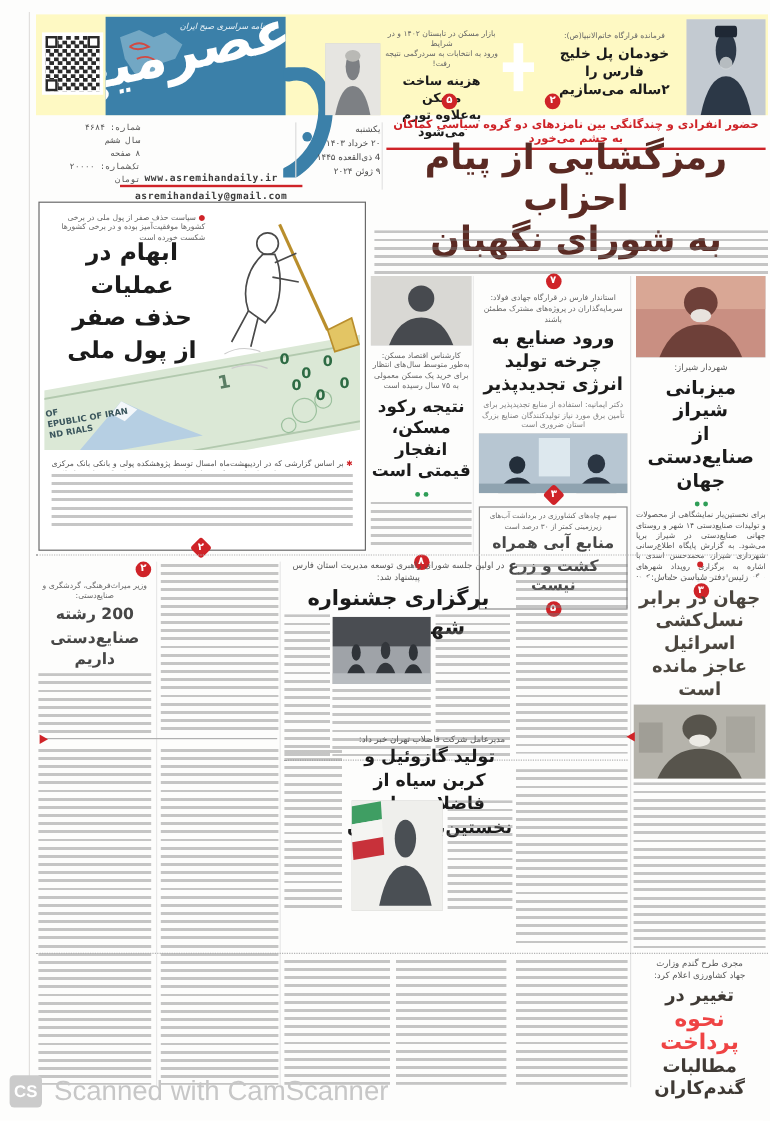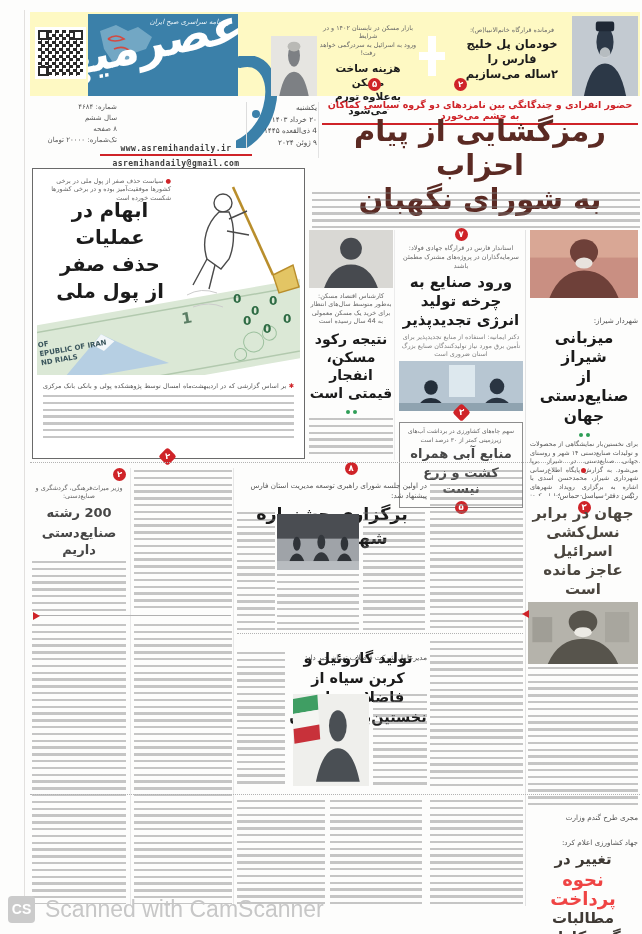--- a/index.html
+++ b/index.html
@@ -7,39 +7,39 @@
         font-family:"DejaVu Sans",sans-serif;}
   .abs{position:absolute;}
   .fa{direction:rtl;}
   .c{text-align:center;}
   .r{text-align:right;}
   .col{display:flex;flex-direction:column;}
   
   .tx{background:repeating-linear-gradient(180deg,#787878 0,#787878 2.4px,transparent 2.4px,transparent 6.8px);opacity:.42;}
   
   .kk{font-size:6.4px;line-height:8.4px;color:#666;direction:rtl;text-align:center;}
-  .kk7{font-size:7.2px;line-height:9.6px;color:#555;direction:rtl;margin-top:15px;}
+  .kk7{font-size:7.2px;line-height:9.6px;color:#555;direction:rtl;text-align:center;}
   .hl{font-weight:bold;direction:rtl;text-align:center;color:#1b1b1b;}
   .hgray{color:#474747;}
   
   .pg{width:13px;height:13px;border-radius:50%;background:#cf2328;color:#fff;font-size:8.5px;
       line-height:13px;text-align:center;font-weight:bold;flex:none;}
   .dia{border-radius:2.5px;transform:rotate(45deg);}
   .dia span{display:block;transform:rotate(-45deg);}
   .gdots{text-align:center;line-height:6px;}
   .gdots i{display:inline-block;width:4px;height:4px;border-radius:50%;background:#2f9e57;margin:0 1.5px;}
   .rdot{width:5px;height:5px;border-radius:50%;background:#cf2328;margin:0 auto;}
   .vline{background:#e3e3e3;width:1px;}
   .hdot{border-top:1px dotted #b3b3b3;height:0;}
   .photo{overflow:hidden;background:#d8d8d5;}
   .photo svg{display:block;width:100%;height:100%;}
   .strip{background:#fef9c3;}
   .url-line{font-size:8px;font-weight:bold;letter-spacing:.06em;color:#3c3c3c;text-align:center;
             border-bottom:2px solid #cf2328;padding-bottom:1px;margin-bottom:3px;font-family:"DejaVu Sans Mono","DejaVu Sans",monospace;}
-  .info-line{font-size:7px;line-height:11px;color:#555;}
+  .info-line{font-size:7px;line-height:11px;color:#555;font-family:Liberation Mono, monospace;}
   .date-line{font-size:7.3px;line-height:11.5px;color:#4a4a4a;}
   .qr{background:#fff;padding:3px;}
   .qr .q{width:100%;height:100%;background:repeating-conic-gradient(#2a2a2a 0% 25%,#fff 0% 50%) 0 0/7px 7px;position:relative;}
   .qr .m{position:absolute;width:10px;height:10px;border:2px solid #2a2a2a;background:#fff;box-sizing:border-box;}
   .masthead{background:#3b80a9;overflow:hidden;}
   .logo-cal{position:absolute;right:-6px;top:10px;color:#ffffff;font-weight:bold;font-size:46px;
             line-height:46px;transform:rotate(-12deg) skewX(-6deg);white-space:nowrap;direction:rtl;}
   .tagline{position:absolute;top:4px;right:8px;color:#eaf3f8;font-size:6.8px;font-style:italic;direction:rtl;}
   .plus{position:absolute;}
   .plus:before,.plus:after{content:"";position:absolute;background:#ffffff;}
@@ -96,21 +96,21 @@
     <div class="abs photo" style="left:241px;top:24px;width:46px;height:60px">
       <svg viewBox="0 0 100 74" preserveAspectRatio="none">
         <rect width="100" height="74" fill="#e6e5e1"></rect>
         <use href="#psn" fill="#7d8084"></use>
         <ellipse cx="50" cy="13" rx="14" ry="6" fill="#b9b9b5"></ellipse>
       </svg>
     </div>
 
     <div class="abs col" style="left:288px;top:12px;width:100px">
       <div class="kk">بازار مسکن در تابستان ۱۴۰۲ و در شرایط</div>
-      <div class="kk">ورود به اسرائیل به سردرگمی خواهد رفت!</div>
+      <div class="kk">ورود به انتخابات به سردرگمی نتیجه رفت!</div>
       <div class="hl" style="font-size:10.5px;line-height:14px;margin-top:3px">هزینه ساخت مسکن</div>
       <div class="hl" style="font-size:10.5px;line-height:14px">به‌علاوه تورم می‌شود</div>
     </div>
     <div class="abs pg" style="left:338px;top:66px">۵</div>
 
     <div class="plus" style="left:389px;top:24px;width:26px;height:40px"></div>
     <div class="abs pg" style="left:424px;top:66px">۲</div>
 
     <div class="abs col" style="left:424px;top:14px;width:116px">
       <div class="kk">فرمانده قرارگاه خاتم‌الانبیا(ص):</div>
@@ -205,21 +205,21 @@
       </div>
   </section>
 
   <section class="abs col" style="left:309px;top:230px;width:84px;gap:4px">
     <div class="photo" style="width:84px;height:58px">
       <svg viewBox="0 0 100 74" preserveAspectRatio="none">
         <rect width="100" height="74" fill="#d9d8d4"></rect>
           <use href="#psn" fill="#474a4f"></use>
       </svg>
     </div>
-    <div class="kk">کارشناس اقتصاد مسکن: به‌طور متوسط سال‌های انتظار برای خرید یک مسکن معمولی به 44 سال رسیده است</div>
+    <div class="kk">کارشناس اقتصاد مسکن: به‌طور متوسط سال‌های انتظار برای خرید یک مسکن معمولی به ۷۵ سال رسیده است</div>
     <div>
       <div class="hl" style="font-size:14px;line-height:18px">نتیجه رکود</div>
       <div class="hl" style="font-size:14px;line-height:18px">مسکن، انفجار</div>
       <div class="hl" style="font-size:14px;line-height:18px">قیمتی است</div>
     </div>
     <div class="gdots"><i></i><i></i></div>
     <div class="tx" style="height:40px"></div>
     <div class="pg" style="margin:0 auto">۸</div>
   </section>
   <div class="abs vline" style="left:394px;top:230px;height:230px;background:#ececec"></div>
@@ -326,21 +326,21 @@
         <rect x="4" y="18" width="18" height="30" fill="#a09e96"></rect>
         <rect x="70" y="12" width="22" height="36" fill="#a8a69e"></rect>
         <use href="#psn" fill="#57544c"></use>
         <ellipse cx="50" cy="36" rx="8" ry="6" fill="#eceae4"></ellipse>
       </svg>
     </div>
     <div class="tx" style="height:142px"></div>
   </section>
   <span class="tri-l abs" style="left:522px;top:610px"></span>
 
-  <section class="abs" style="left:237px;top:638px;width:190px;height:150px">
+  <section class="abs" style="left:237px;top:611px;width:190px;height:150px">
     <div class="abs kk7" style="left:56px;top:0;width:134px">مدیرعامل شرکت فاضلاب تهران خبر داد:</div>
     <div class="abs" style="left:52px;top:11px;width:138px">
       <div class="hl" style="font-size:14.5px;line-height:19.5px">تولید گازوئیل و کربن سیاه از</div>
       <div class="hl" style="font-size:14.5px;line-height:19.5px">فاضلاب برای نخستین‌بار در ایران</div>
     </div>
     <div class="abs tx" style="left:0;top:14px;width:48px;height:134px"></div>
     <div class="abs photo" style="left:56px;top:56px;width:76px;height:92px">
       <svg viewBox="0 0 100 74" preserveAspectRatio="none">
         <rect width="100" height="74" fill="#efefec"></rect>
         <g transform="rotate(-6 20 20)">

